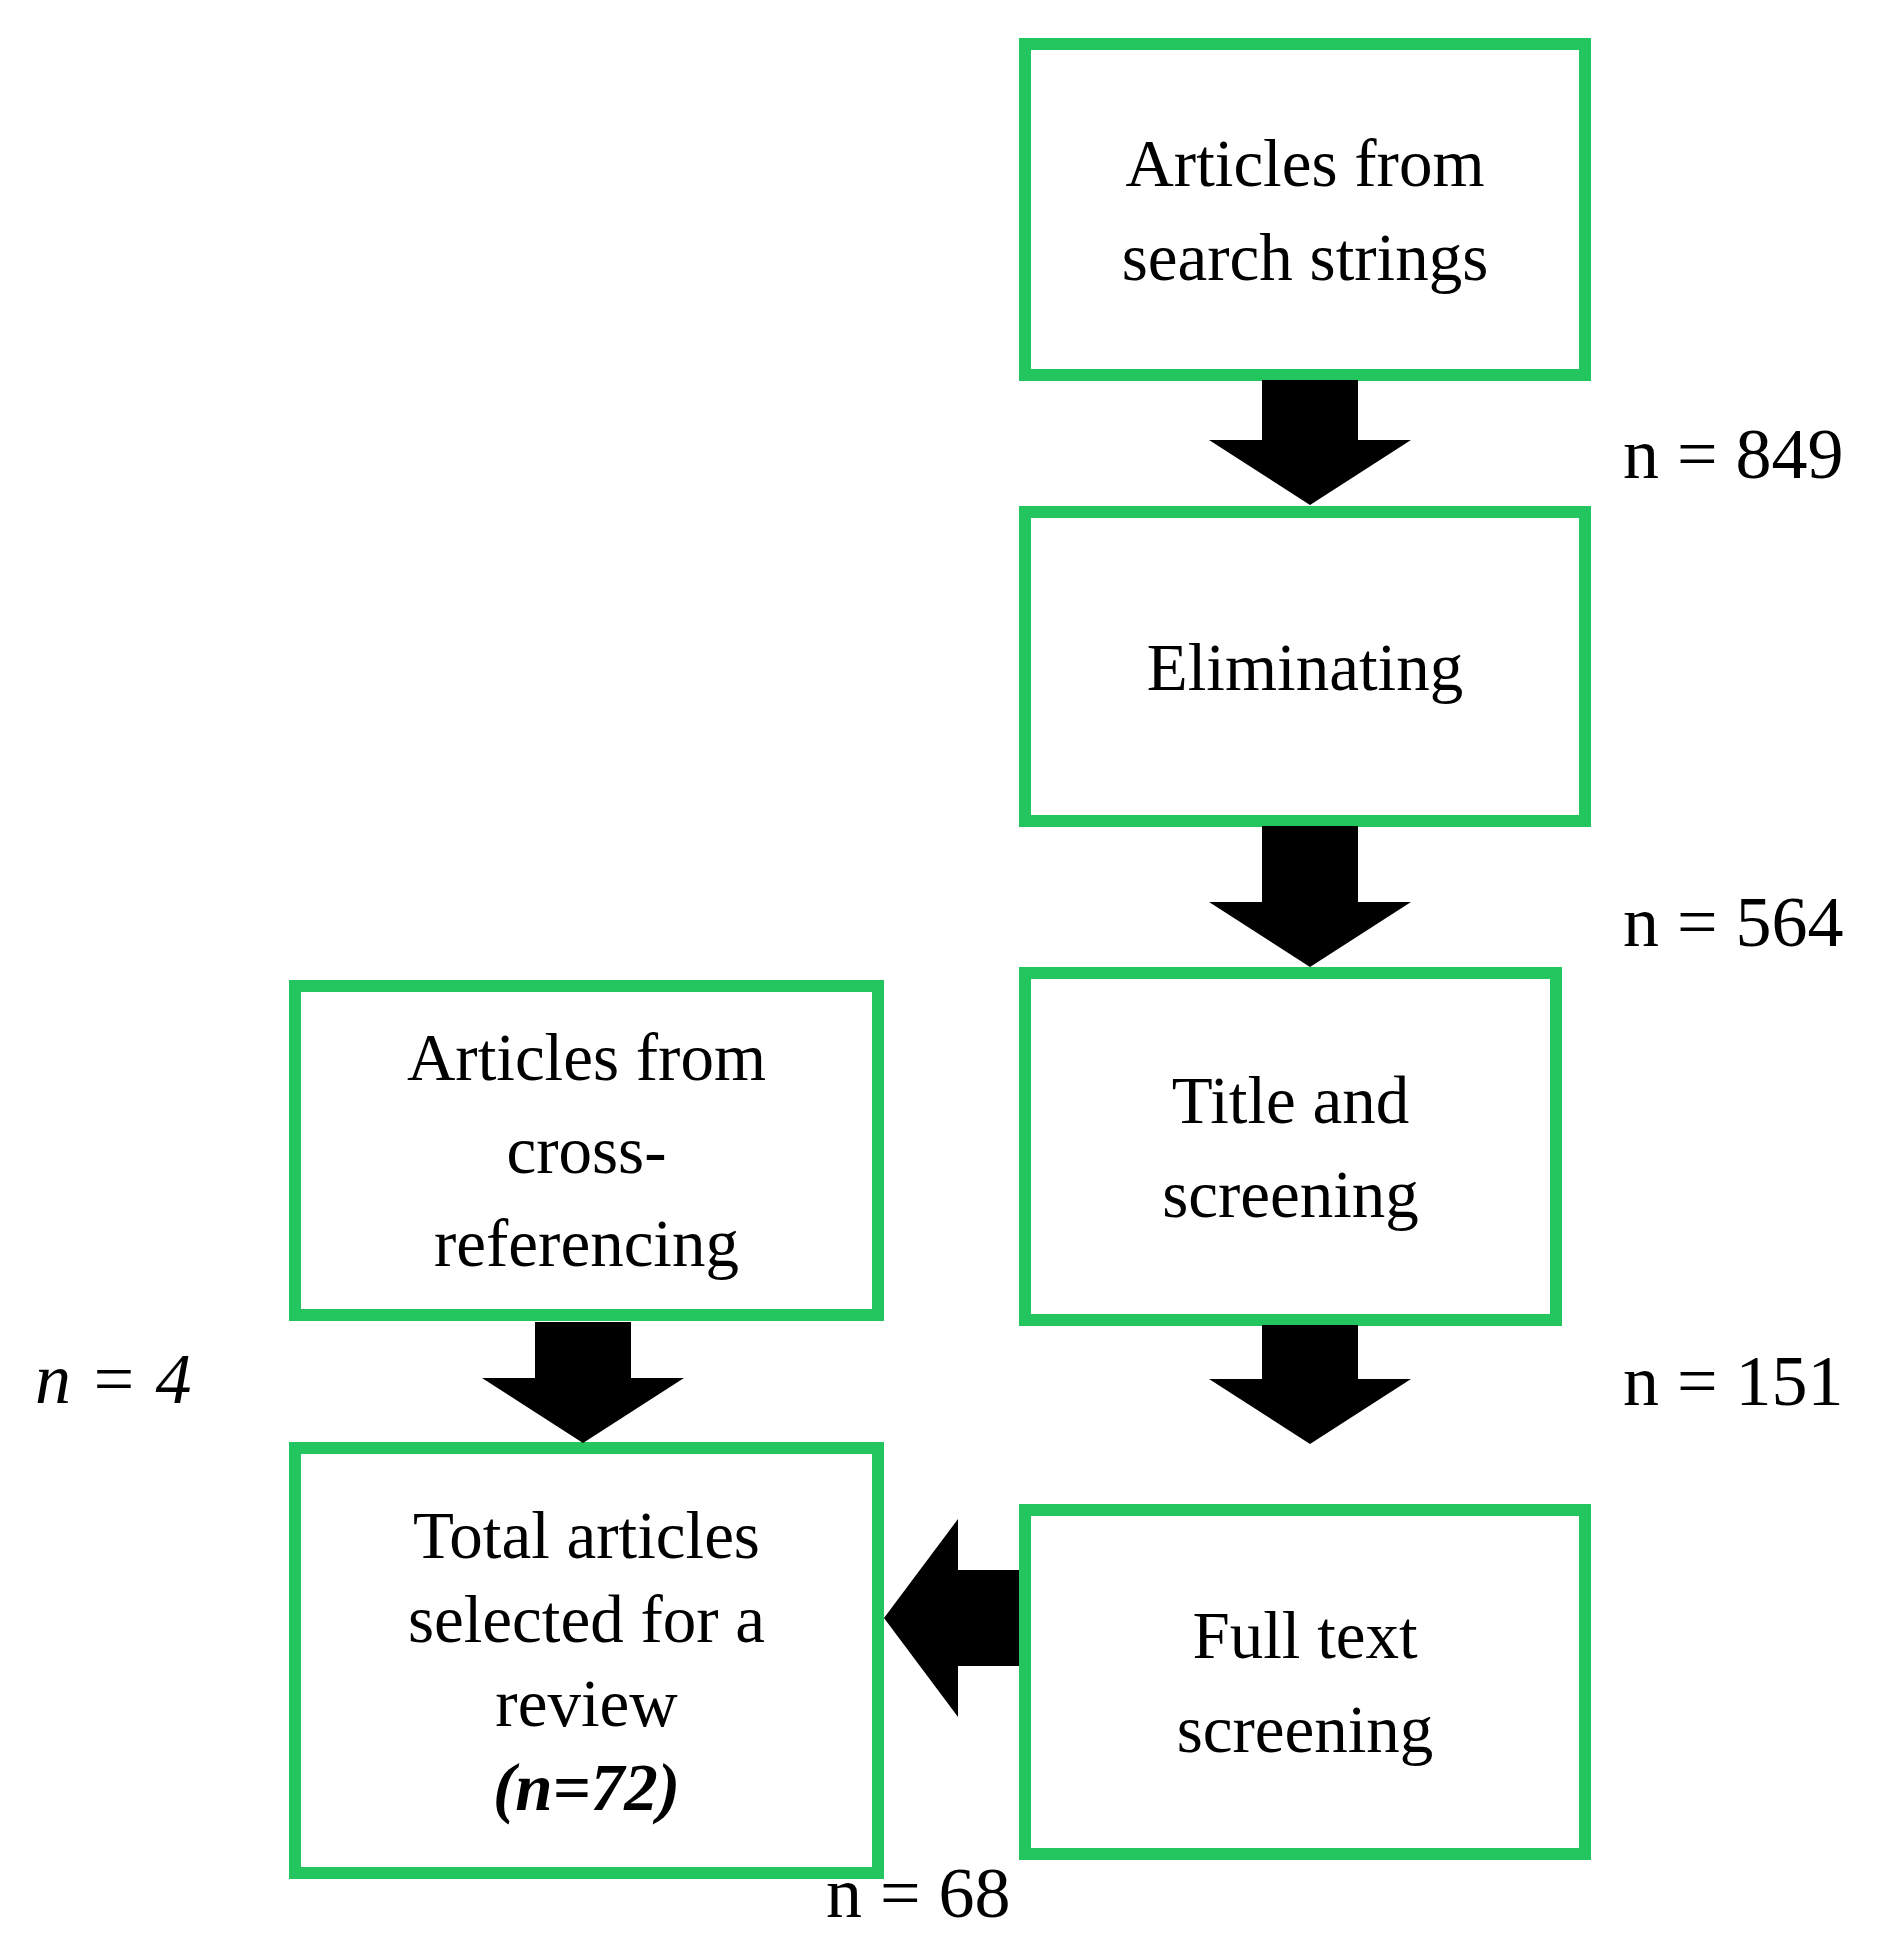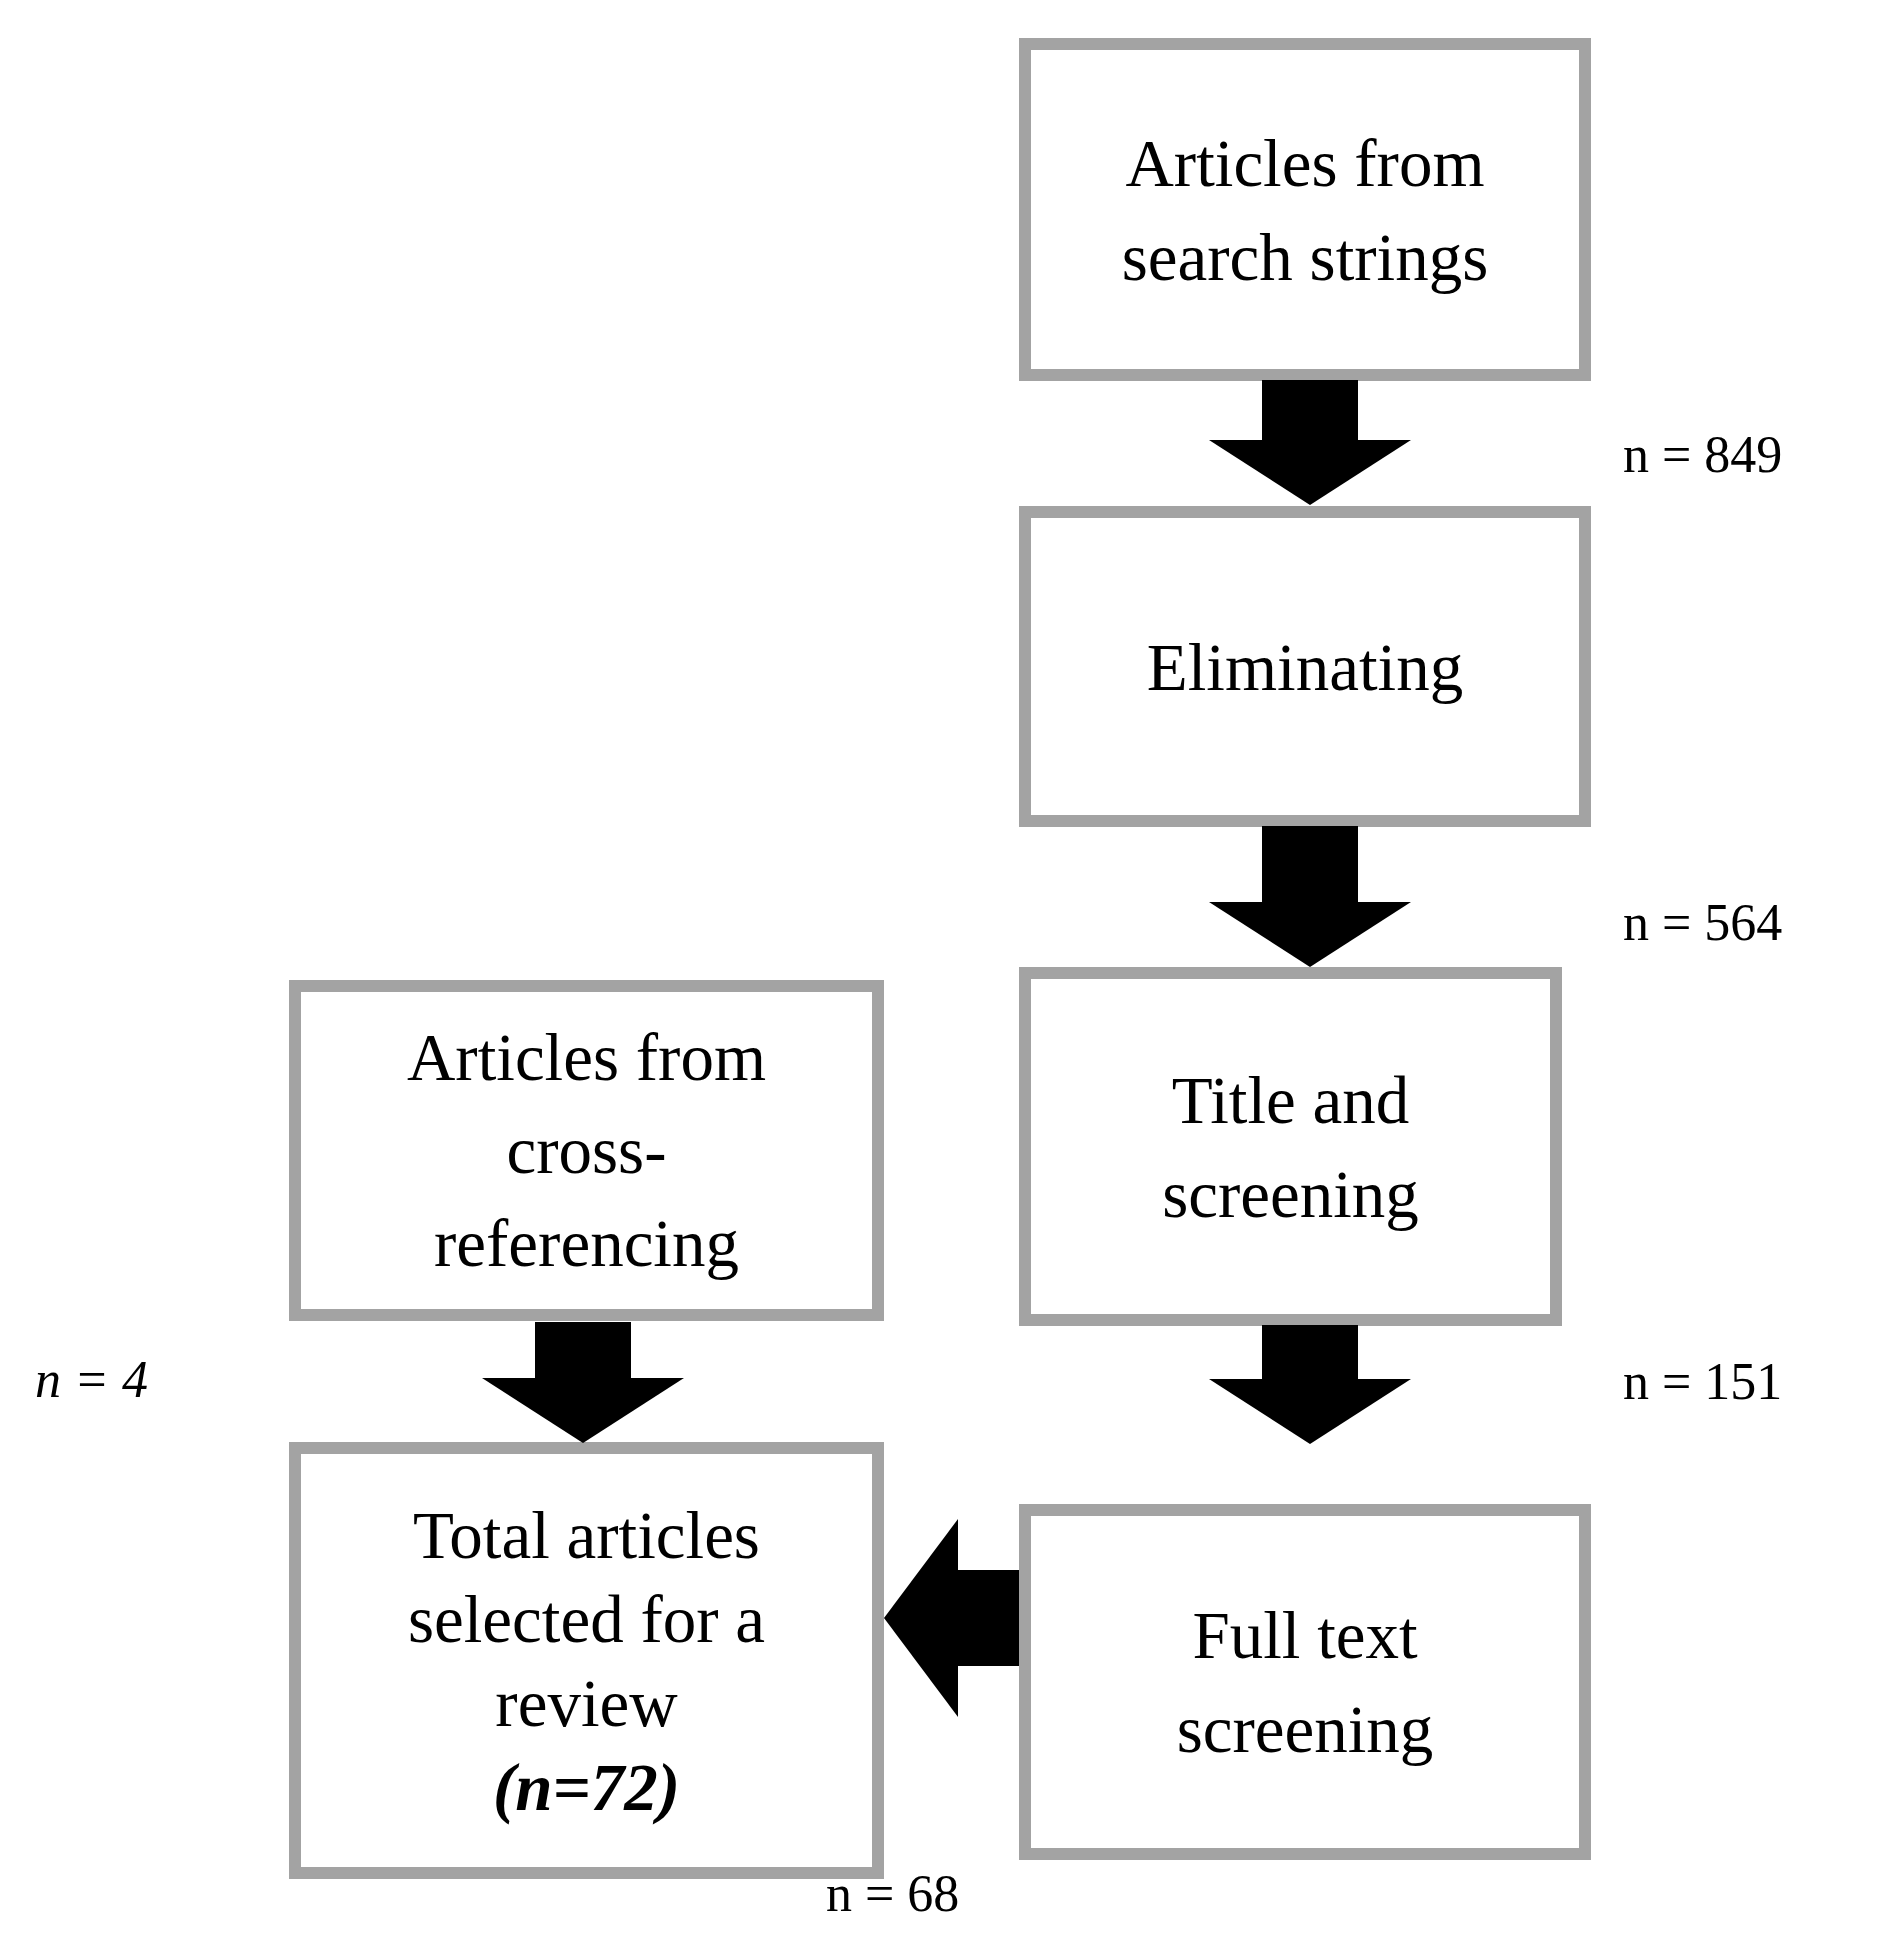--- a/index.html
+++ b/index.html
@@ -2,31 +2,31 @@
 <html style="font-size:15px"><head>
 <meta charset="utf-8">
 <style>
   html,body{margin:0;padding:0;}
   body{
     width:1903px;height:1941px;position:relative;background:#ffffff;
     font-family:"Liberation Serif","DejaVu Serif",serif;color:#000000;
     overflow:hidden;
   }
   .box{
-    position:absolute;box-sizing:border-box;border:12px solid #a3a3a3;
+    position:absolute;box-sizing:border-box;border:12px solid #22c55e;
     background:#ffffff;display:flex;flex-direction:column;
     justify-content:center;align-items:center;text-align:center;
     font-size:67px;line-height:94px;
   }
   .box .line{display:block;white-space:nowrap;}
   .box-total{line-height:84px;}
   .box-crossref{line-height:93px;}
   .em-line{font-weight:bold;font-style:italic;}
   .count{
-    position:absolute;font-size:52px;line-height:83px;white-space:nowrap;
+    position:absolute;font-size:72px;line-height:83px;white-space:nowrap;
   }
   .varrow{
     position:absolute;width:202px;display:flex;flex-direction:column;align-items:center;
   }
   .vshaft{width:96px;background:#000000;}
   .vhead{width:0;height:0;border-left:101px solid transparent;
          border-right:101px solid transparent;border-top:65px solid #000000;}
   .harrow{
     position:absolute;width:135px;height:198px;display:flex;align-items:center;
   }

